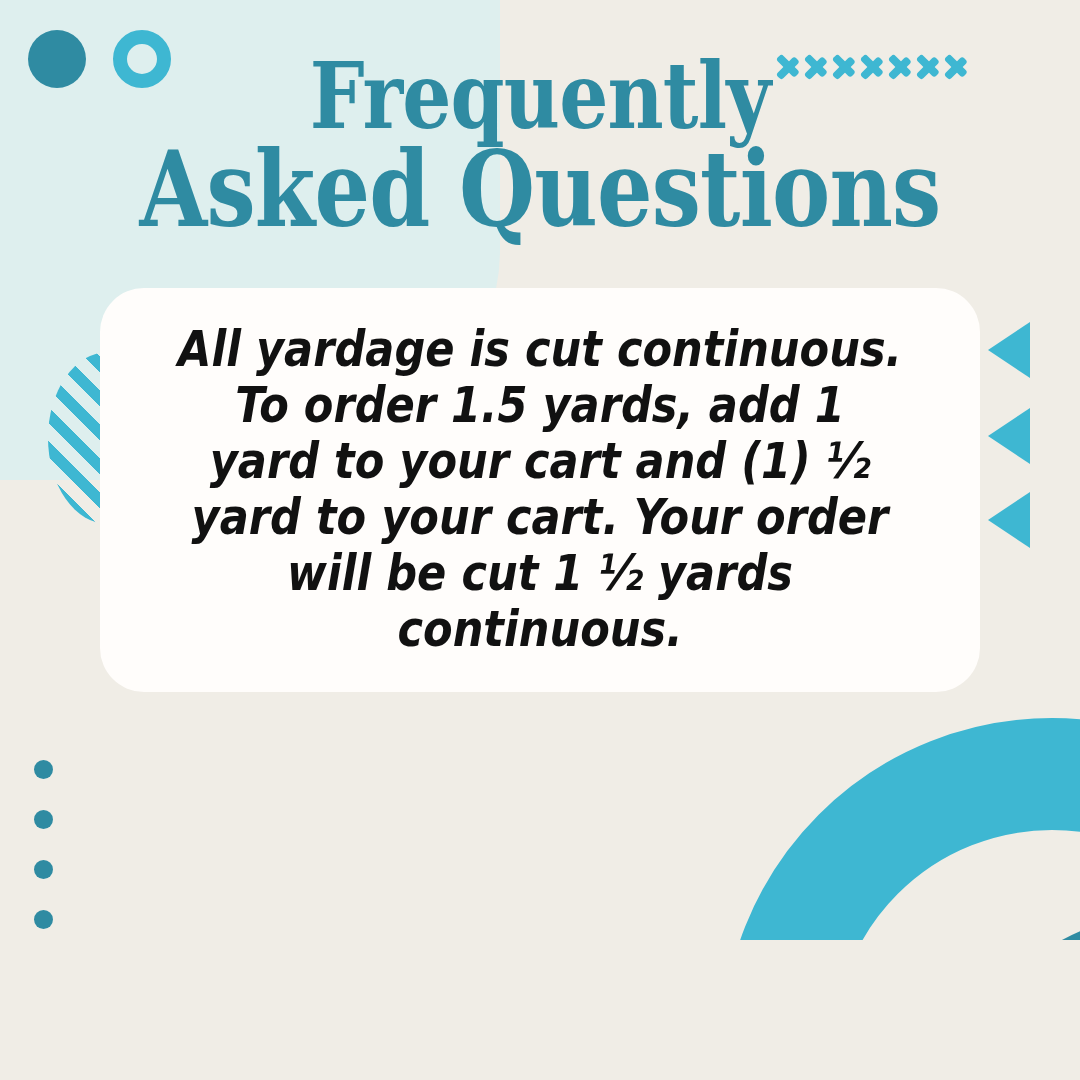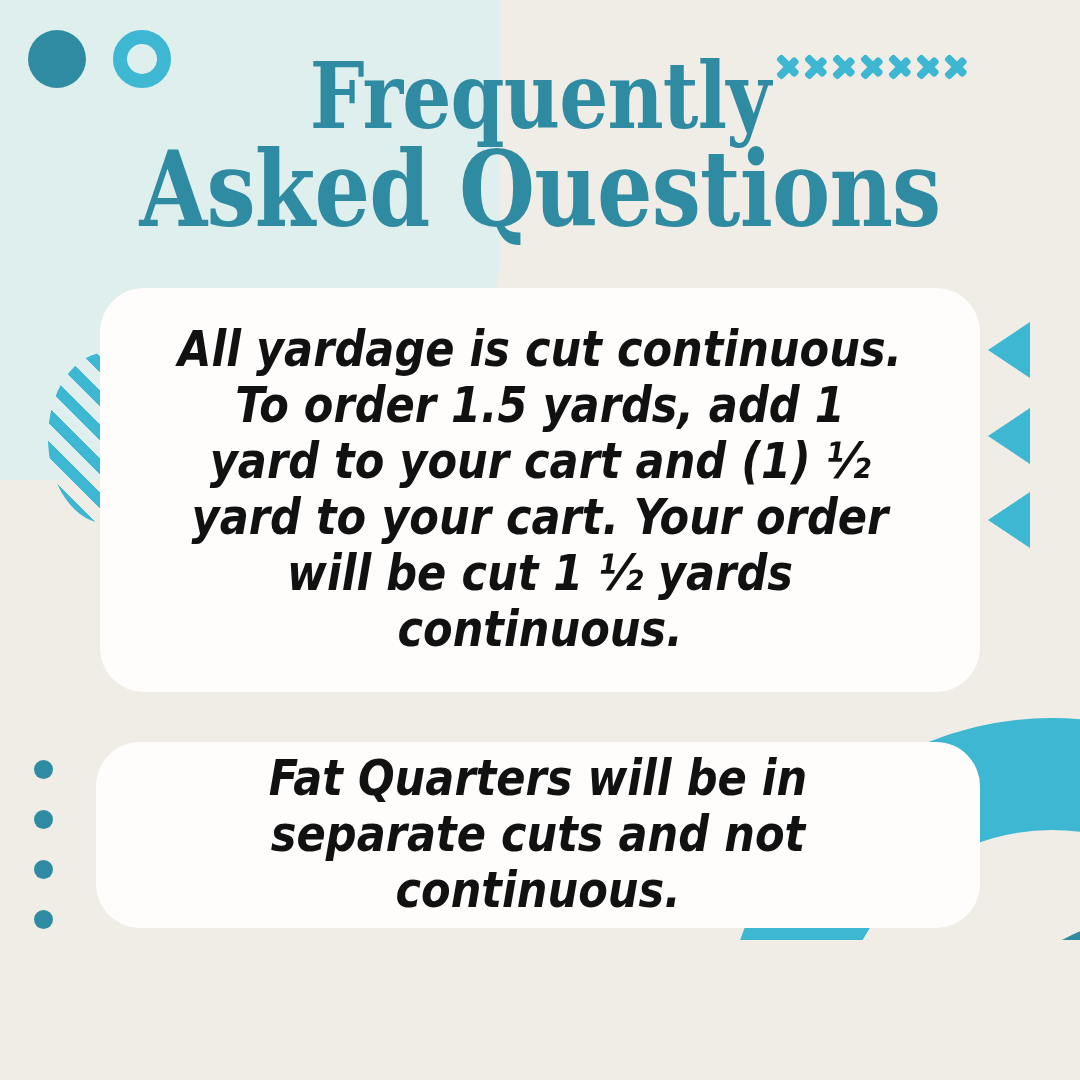--- a/index.html
+++ b/index.html
@@ -179,17 +179,14 @@
     <i></i>
     <i></i>
     <i></i>
     <i></i>
   </div>
 
   <div class="card card1">
     <p>All yardage is cut continuous. To order 1.5 yards, add 1 yard to your cart and (1) ½ yard to your cart. Your order will be cut 1 ½ yards continuous.</p>
   </div>
 
-  <div class="card card2">
-    <p>Fat Quarters will be in separate cuts and not continuous.</p>
-  </div>
 
 </div>
 
 </body></html>

